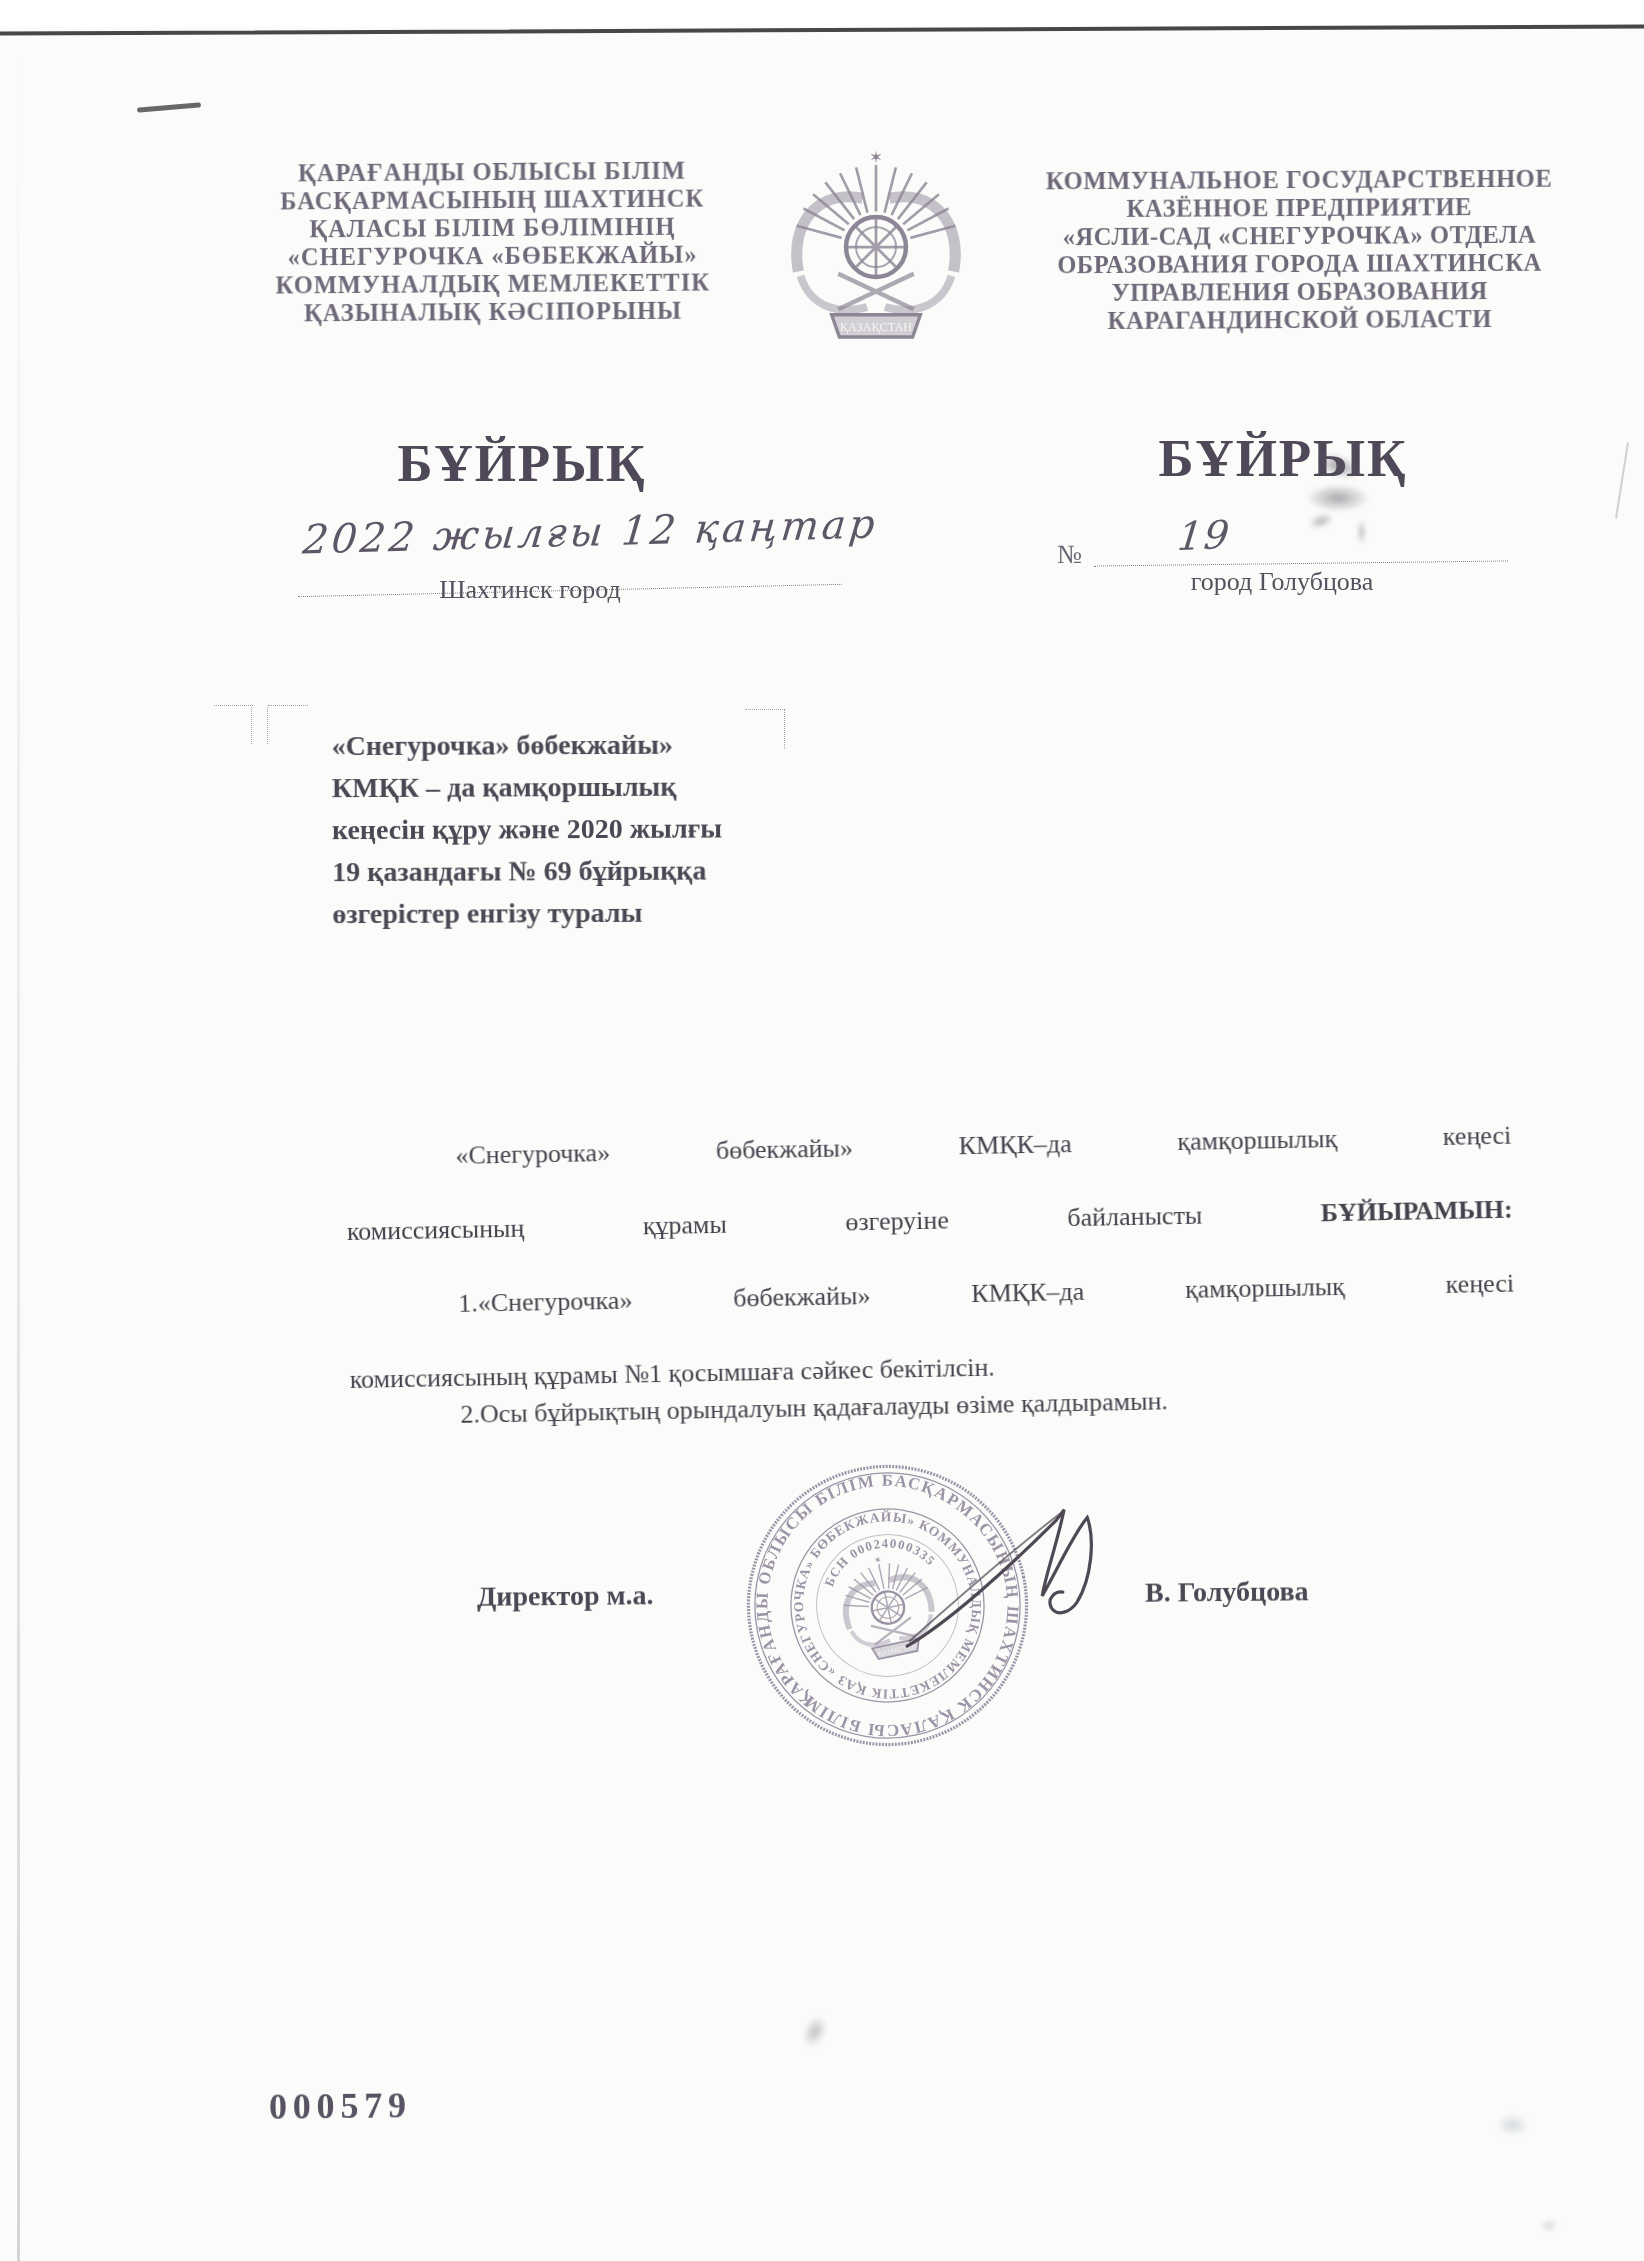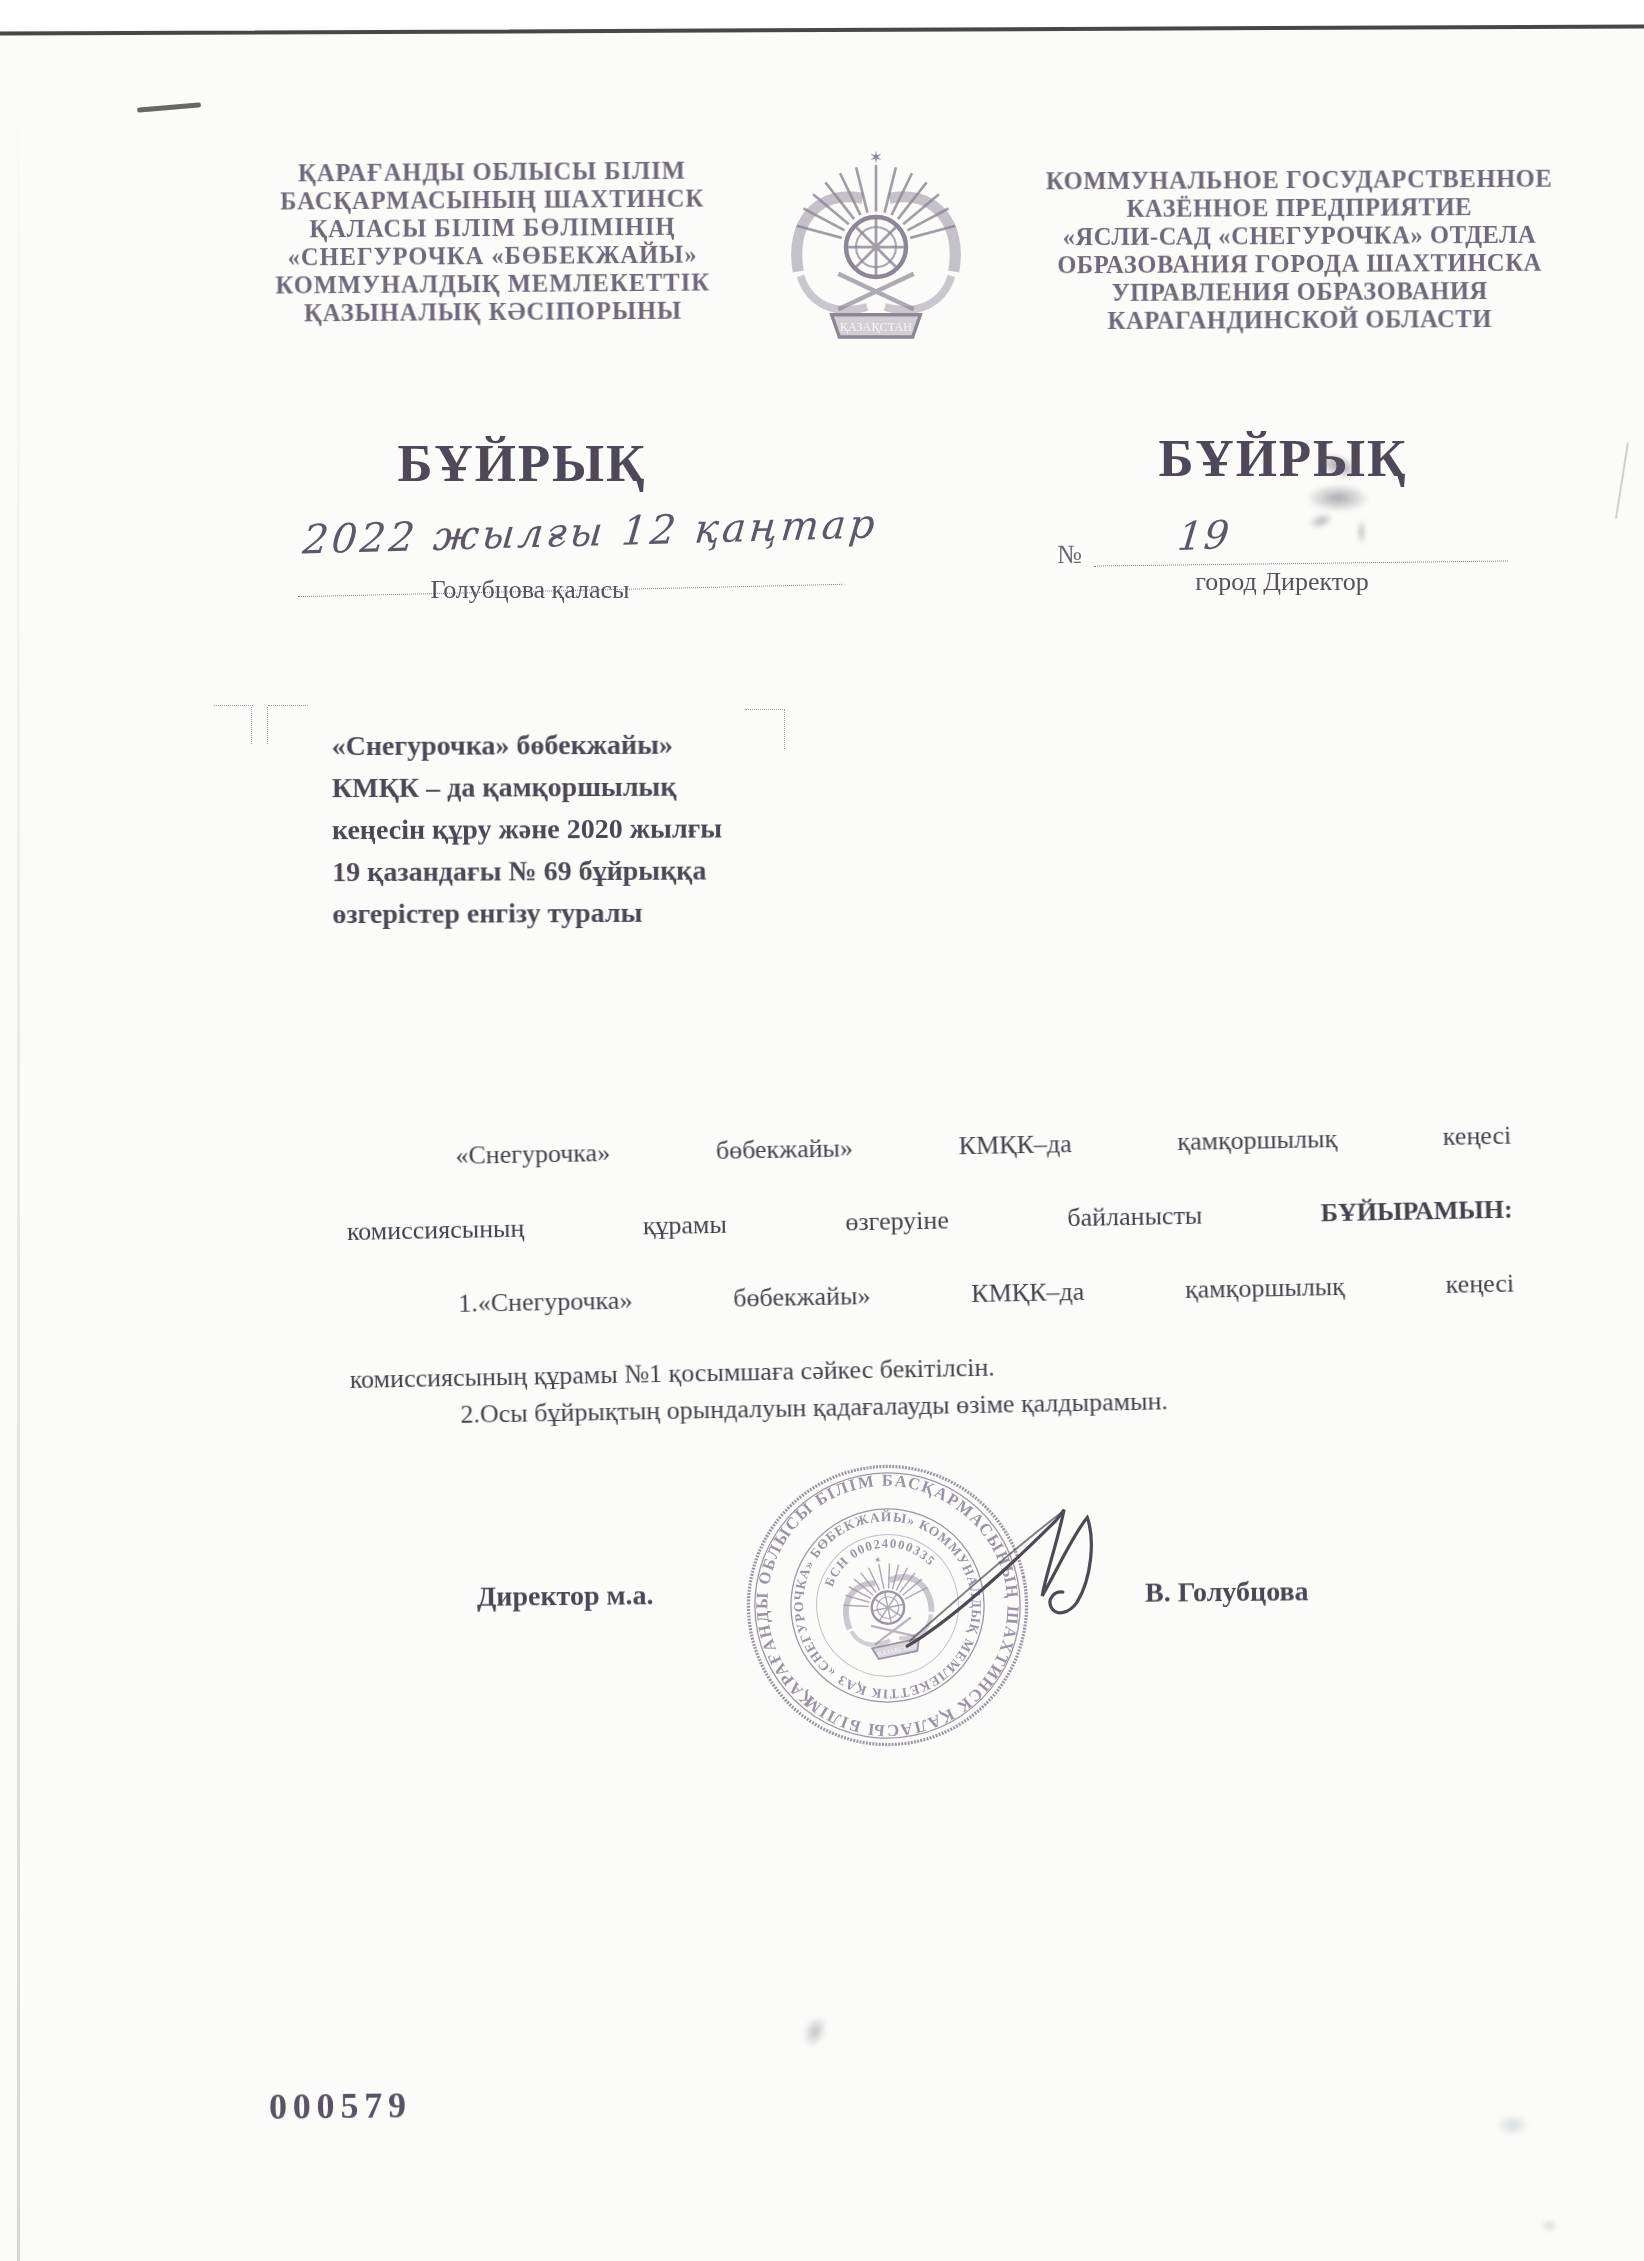--- a/index.html
+++ b/index.html
@@ -133,26 +133,26 @@
   <div class="order-title title-ru">БҰЙРЫҚ</div>
 
   <div class="smudge sm1"></div>
   <div class="smudge sm2"></div>
   <div class="smudge sm3"></div>
   <div class="smudge sm4"></div>
   <div class="scratch"></div>
 
   <div class="handwriting hw-date">2022 жылғы 12 қаңтар</div>
   <div class="date-underline"></div>
-  <div class="place-left">Голубцова қаласы</div>
+  <div class="place-left">Шахтинск город</div>
 
   <div class="num-sign">№</div>
   <div class="num-line"></div>
   <div class="handwriting hw-number">19</div>
-  <div class="place-right">город Директор</div>
+  <div class="place-right">город Голубцова</div>
 
   <div class="corner-mark cm-h" style="left:214px;top:705px;width:39px;"></div>
   <div class="corner-mark cm-v" style="left:251px;top:707px;height:37px;"></div>
   <div class="corner-mark cm-v" style="left:267px;top:707px;height:37px;"></div>
   <div class="corner-mark cm-h" style="left:268px;top:705px;width:40px;"></div>
   <div class="corner-mark cm-h" style="left:745px;top:709px;width:40px;"></div>
   <div class="corner-mark cm-v" style="left:784px;top:709px;height:40px;"></div>
 
   <div class="subject-block">
     <div>«Снегурочка» бөбекжайы»</div>

